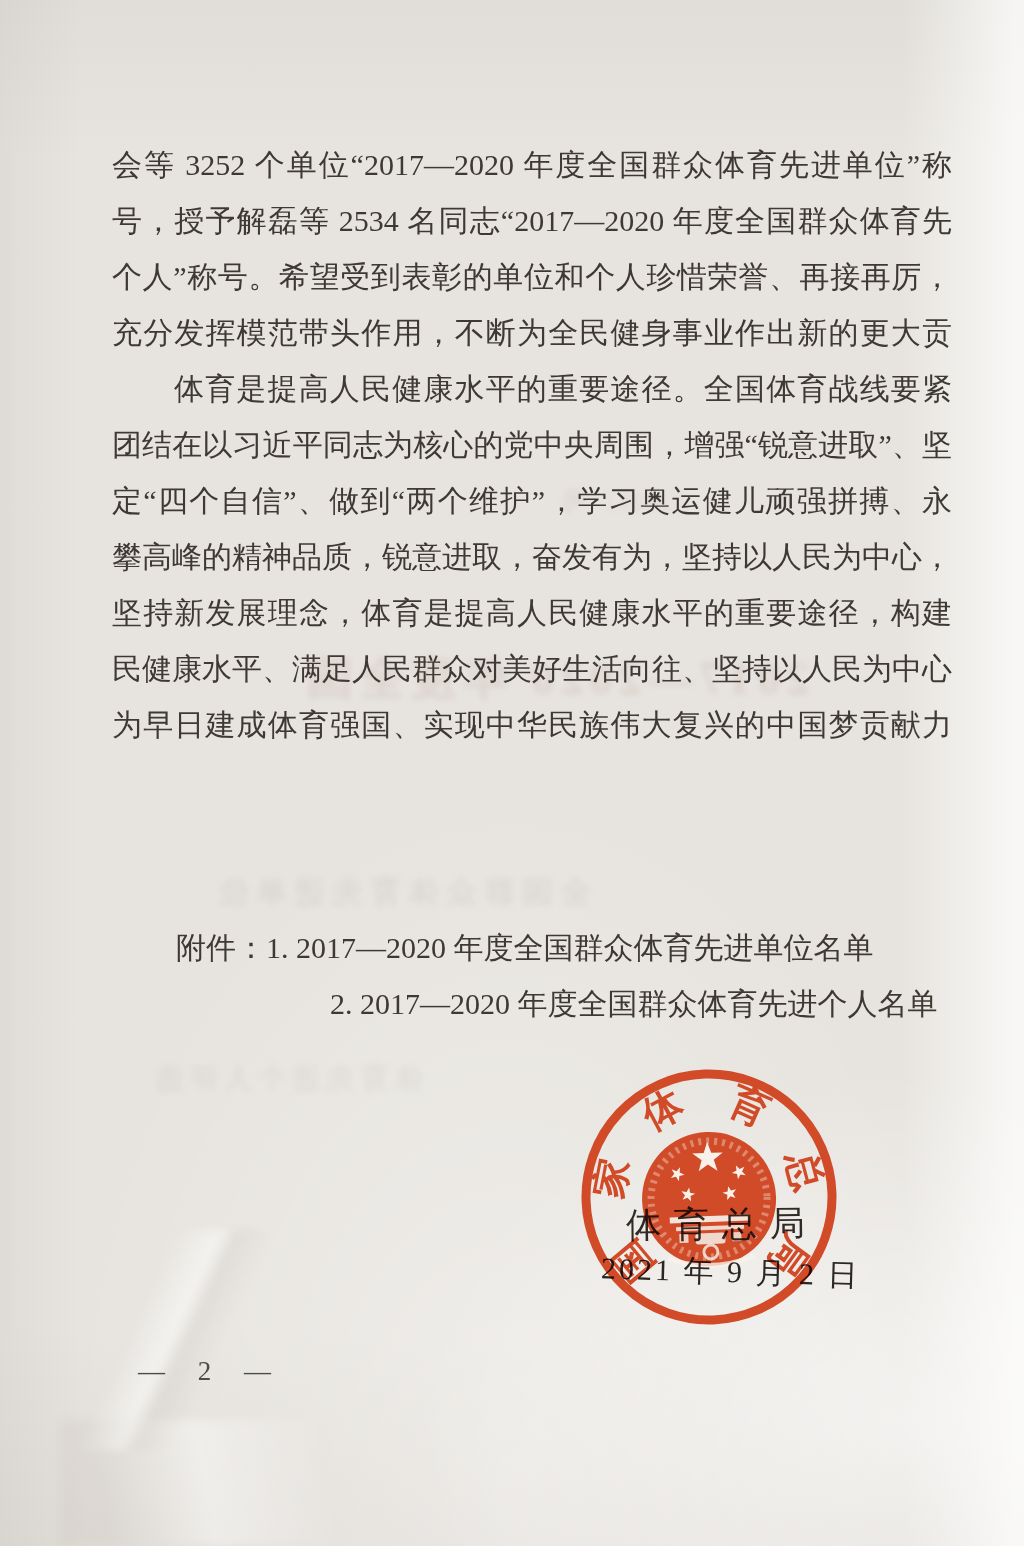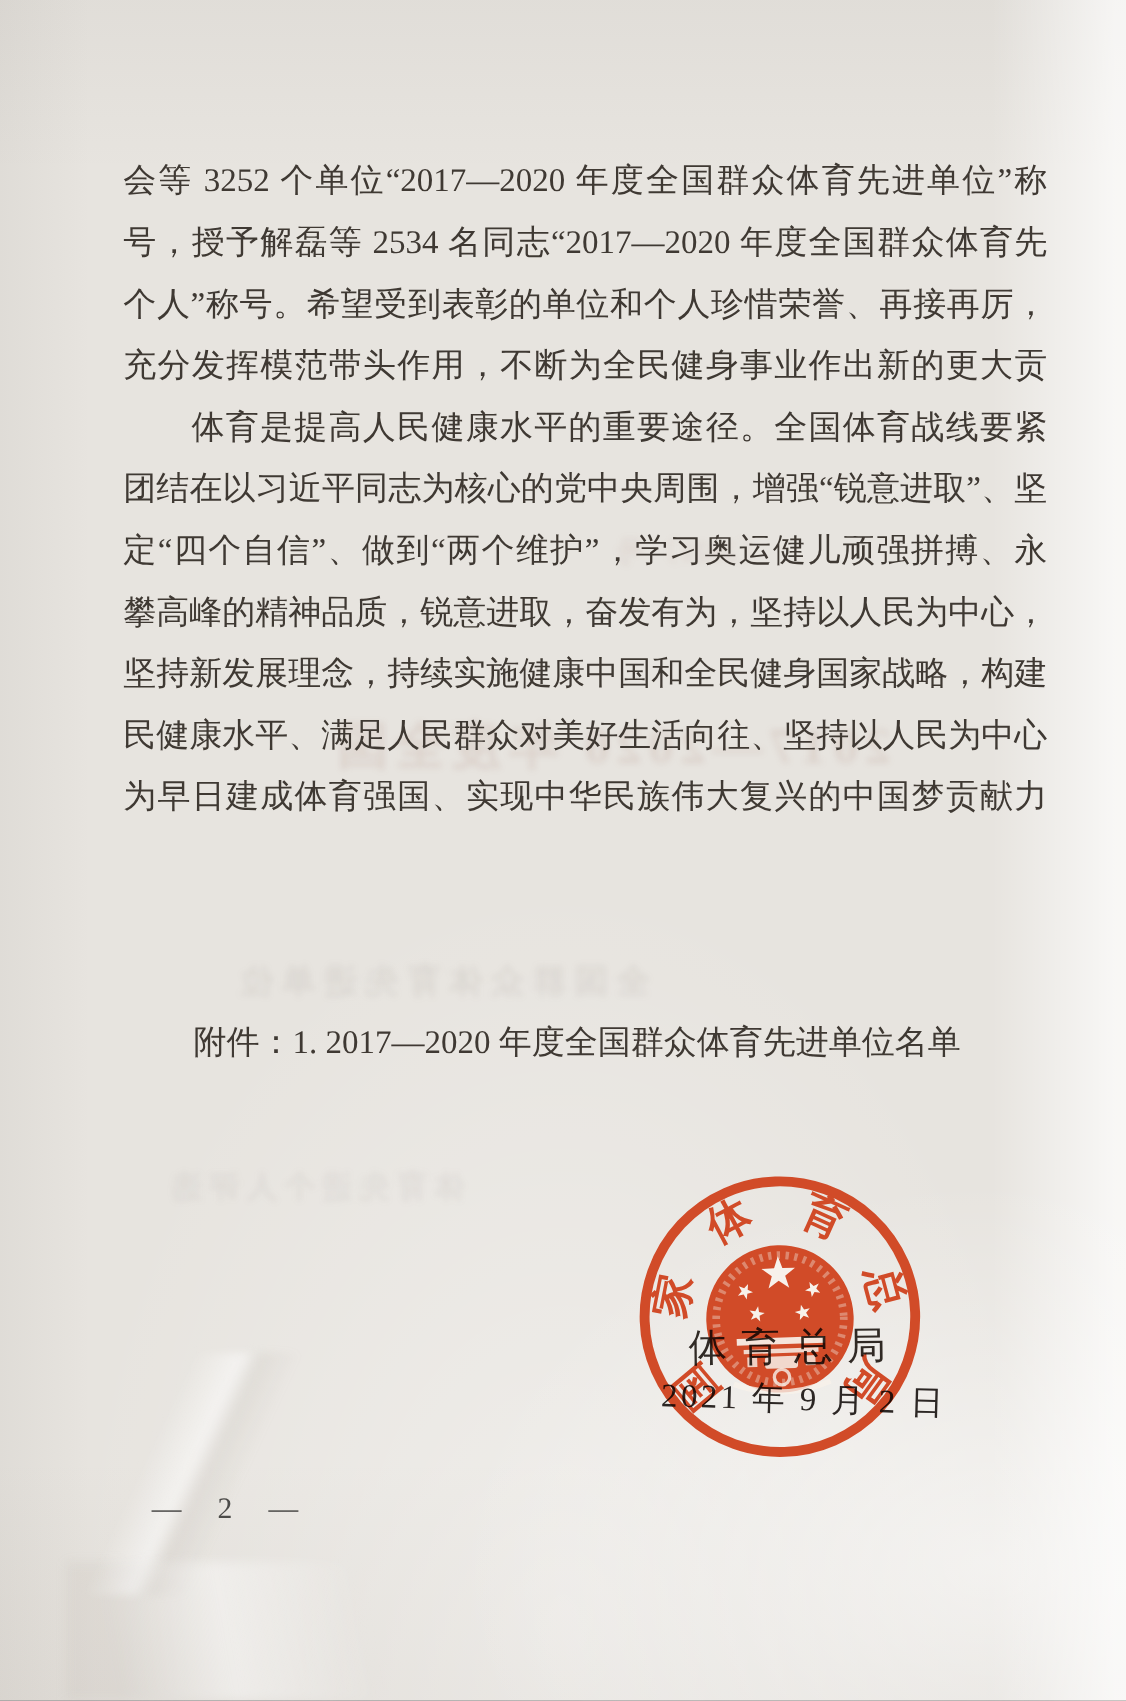--- a/index.html
+++ b/index.html
@@ -84,27 +84,28 @@
 
   <div class="body-text">
     <div class="body-line">会等 3252 个单位“2017—2020 年度全国群众体育先进单位”称</div>
     <div class="body-line">号，授予解磊等 2534 名同志“2017—2020 年度全国群众体育先进</div>
     <div class="body-line">个人”称号。希望受到表彰的单位和个人珍惜荣誉、再接再厉，</div>
     <div class="body-line">充分发挥模范带头作用，不断为全民健身事业作出新的更大贡献。</div>
     <div class="body-line indent">体育是提高人民健康水平的重要途径。全国体育战线要紧密</div>
     <div class="body-line">团结在以习近平同志为核心的党中央周围，增强“锐意进取”、坚</div>
     <div class="body-line">定“四个自信”、做到“两个维护”，学习奥运健儿顽强拼搏、永</div>
     <div class="body-line">攀高峰的精神品质，锐意进取，奋发有为，坚持以人民为中心，</div>
-    <div class="body-line">坚持新发展理念，持续实施健康中国和全民健身国家战略，构建</div>
+    <div class="body-line">坚持新发展理念，体育是提高人民健康水平的重要途径，构建</div>
     <div class="body-line">民健康水平、满足人民群众对美好生活向往、坚持以人民为中心</div>
     <div class="body-line">为早日建成体育强国、实现中华民族伟大复兴的中国梦贡献力量。</div>
   </div>
 
   <div class="attachments">
     <div class="att-line first">附件：1. 2017—2020 年度全国群众体育先进单位名单</div>
+    <div class="att-line second">2. 2017—2020 年度全国群众体育先进个人名单</div>
   </div>
 
   <div class="seal-wrap">
     <svg width="272" height="272" viewBox="0 0 272 272">
       <defs>
         <polygon id="star" points="0,-16 3.76,-5.18 15.22,-4.94 6.09,1.98 9.41,12.94 0,6.4 -9.41,12.94 -6.09,1.98 -15.22,-4.94 -3.76,-5.18"></polygon>
       </defs>
       <g transform="rotate(-2,136,136)">
 
         <circle cx="136" cy="136" r="123" fill="none" stroke-width="9" stroke="#d14b28"></circle>

